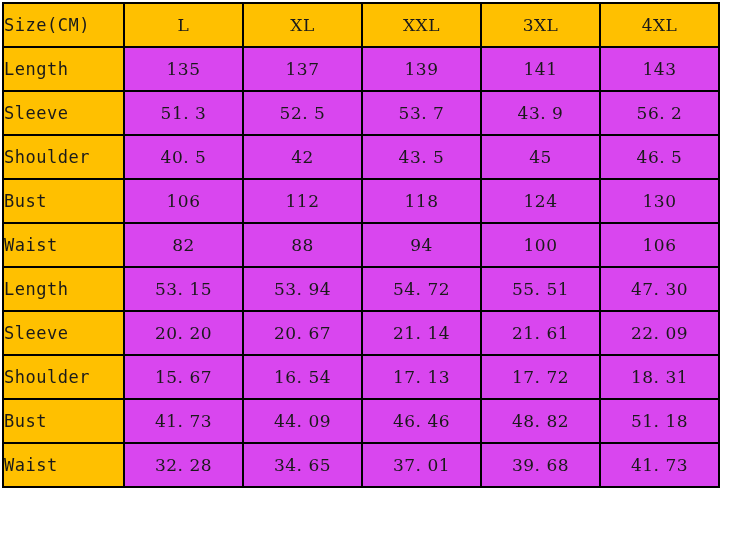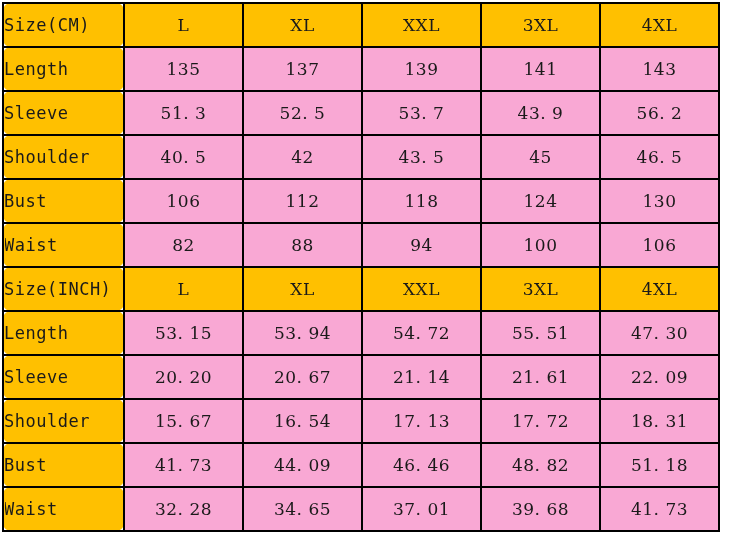--- a/index.html
+++ b/index.html
@@ -32,28 +32,27 @@
   col.c-label{width:121px;}
   col.c-data{width:119px;}
 
   td.lbl{
     background:#ffc000;
     text-align:left;
     padding-left:7px;
     font-family:"DejaVu Sans Mono", monospace;
     font-size:16px;
     letter-spacing:0px;
-    border-radius:8px;
   }
   td.hdr{
     background:#ffc000;
     text-align:center;
   }
   td.val{
-    background:#f9a8d4;
+    background:#d946ef;
     text-align:center;
   }
 </style>
 </head>
 <body>
 
 <div id="chart-wrap">
   <table class="size-table">
     <colgroup>
       <col class="c-label">
@@ -106,28 +105,20 @@
         </tr>
         <tr>
           <td class="lbl">Waist</td>
           <td class="val">82</td>
           <td class="val">88</td>
           <td class="val">94</td>
           <td class="val">100</td>
           <td class="val">106</td>
         </tr>
         <tr>
-          <td class="lbl">Size(INCH)</td>
-          <td class="hdr">L</td>
-          <td class="hdr">XL</td>
-          <td class="hdr">XXL</td>
-          <td class="hdr">3XL</td>
-          <td class="hdr">4XL</td>
-        </tr>
-        <tr>
           <td class="lbl">Length</td>
           <td class="val">53. 15</td>
           <td class="val">53. 94</td>
           <td class="val">54. 72</td>
           <td class="val">55. 51</td>
           <td class="val">47. 30</td>
         </tr>
         <tr>
           <td class="lbl">Sleeve</td>
           <td class="val">20. 20</td>

